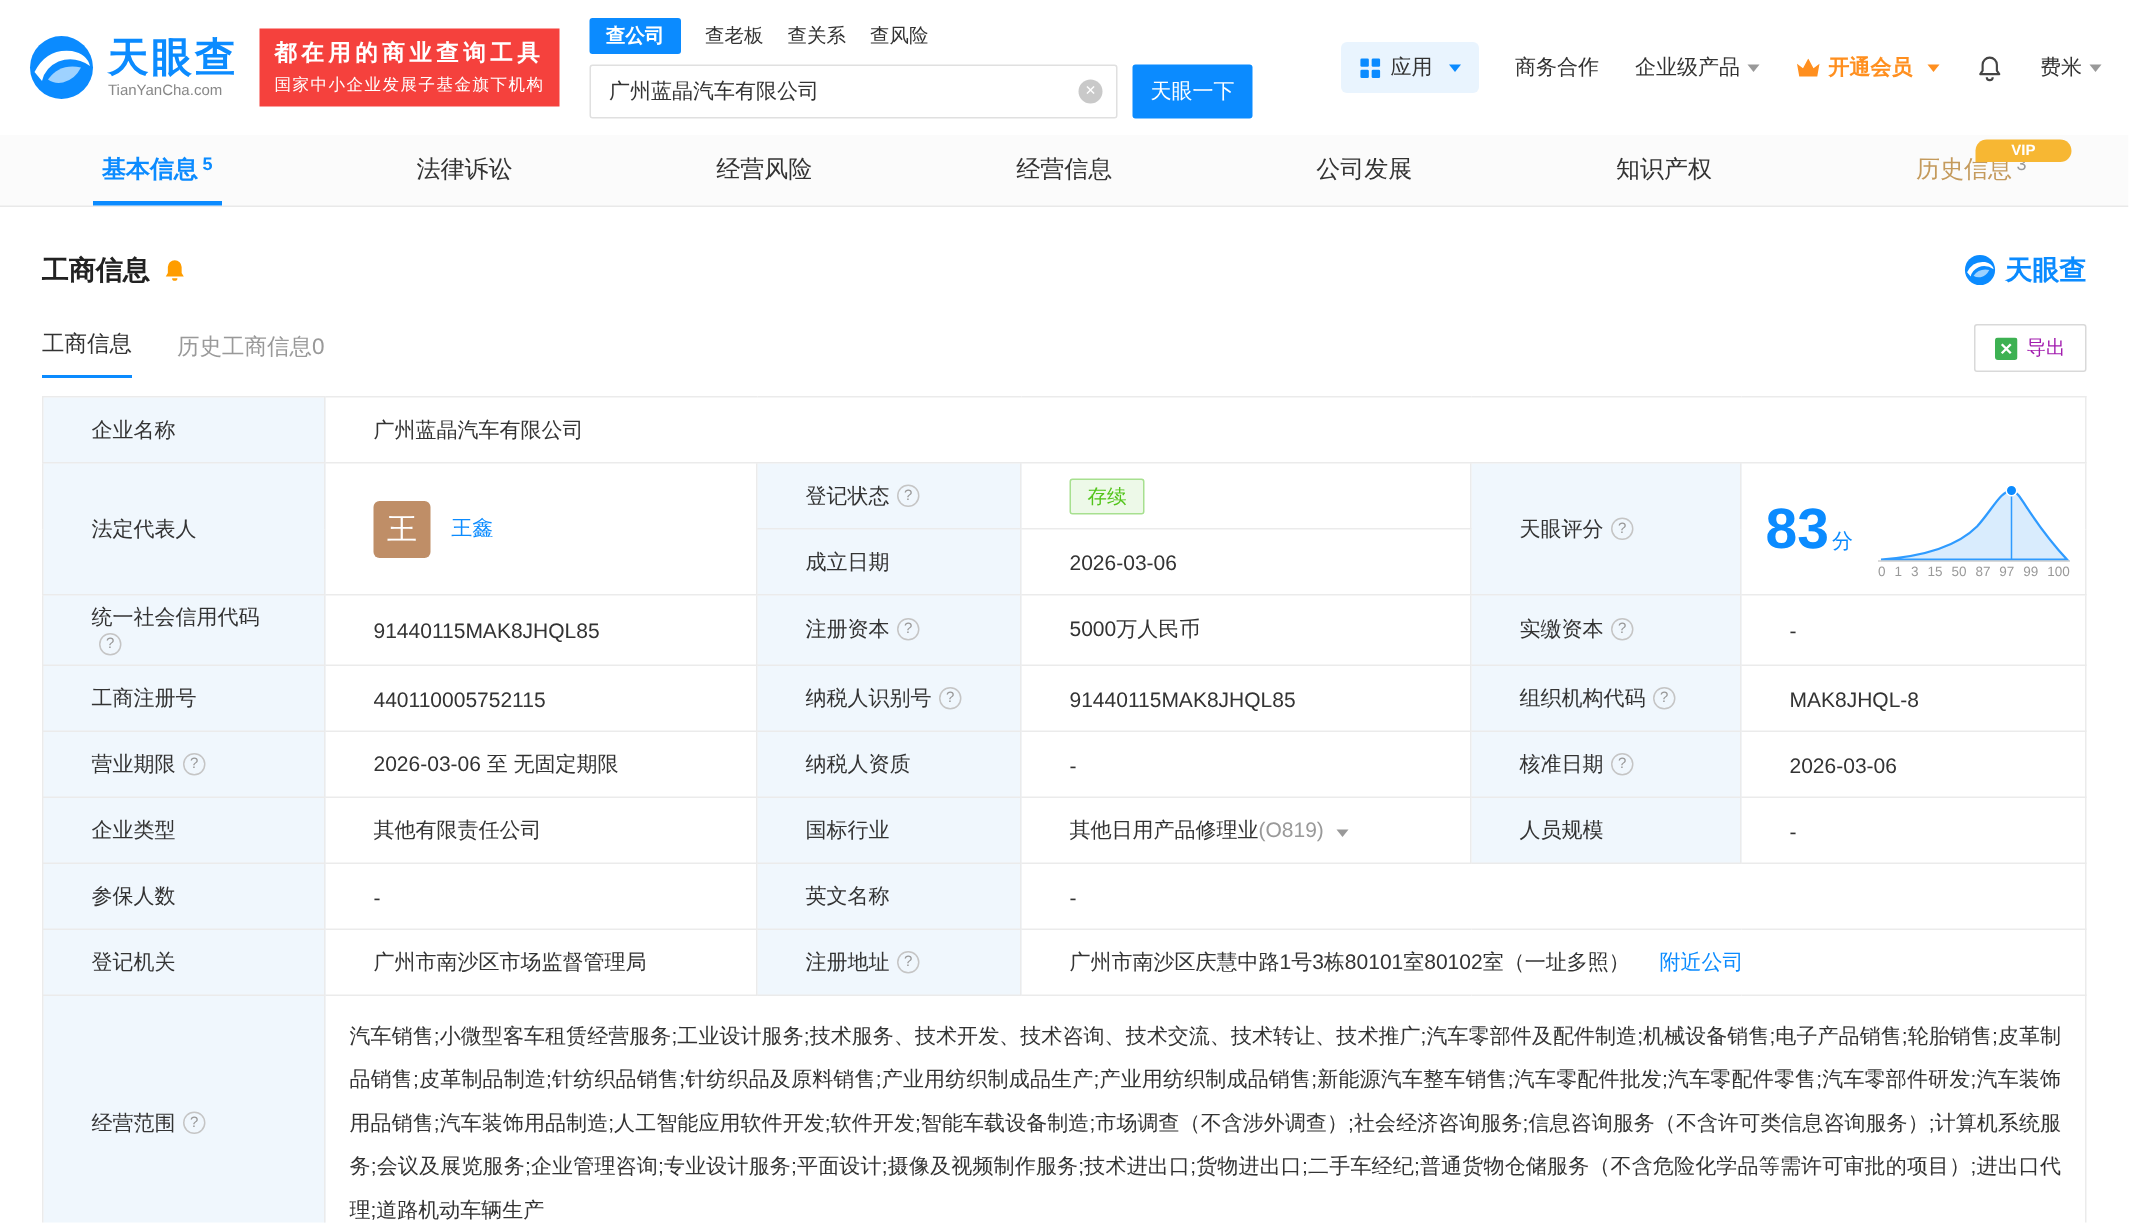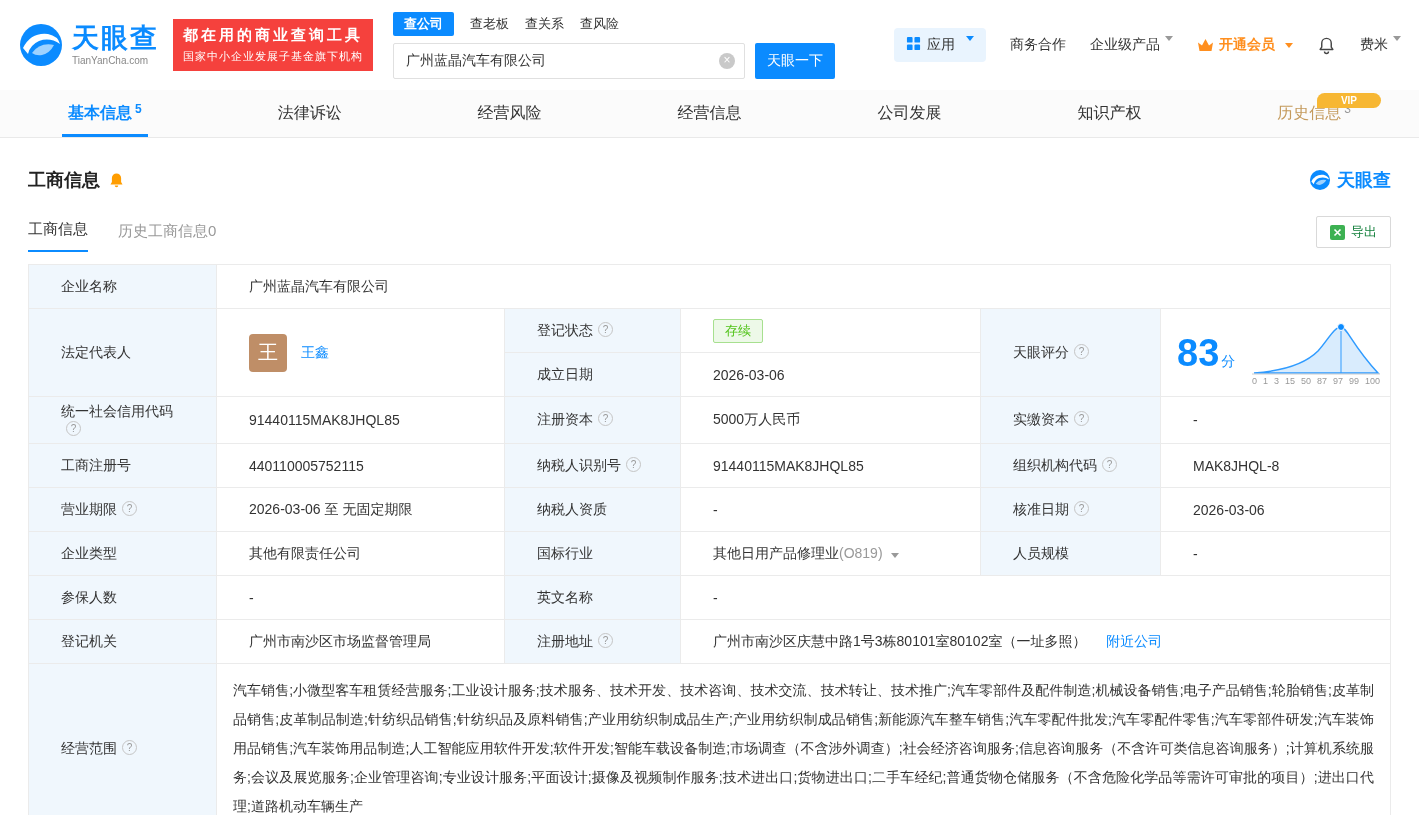--- a/index.html
+++ b/index.html
@@ -23,22 +23,22 @@
   .search-box{position:relative;width:352px}
   .search-box input{width:100%;height:36px;border:1px solid #e0e0e0;border-radius:2px;
     padding:0 32px 0 12px;font-size:14px;color:#333;outline:none;font-family:inherit}
   .clear-btn{position:absolute;right:10px;top:10px;width:16px;height:16px;background:#c9c9c9;color:#fff;
     border-radius:50%;font-size:12px;line-height:15px;text-align:center;cursor:pointer}
   .clear-btn::before{content:"×"}
   .search-btn{margin-left:10px;width:80px;height:36px;background:#0b8bff;color:#fff;border:none;
     border-radius:2px;font-size:14px;cursor:pointer;font-family:Liberation Serif, serif}
   .spacer{flex:1}
   .top-right{display:flex;align-items:center;gap:24px;font-size:14px;color:#333;white-space:nowrap}
-  .apps-pill{display:flex;align-items:flex-start;gap:6px;background:#e9f4fe;padding:8px 12px;border-radius:4px;cursor:pointer}
-  .with-caret{display:inline-flex;cursor:pointer}
+  .apps-pill{display:flex;align-items:center;gap:6px;background:#e9f4fe;padding:8px 12px;border-radius:4px;cursor:pointer}
+  .with-caret{display:inline-flex;align-items:center;cursor:pointer}
   .vip-link{display:inline-flex;align-items:center;gap:5px;color:#ff8f1f;cursor:pointer;font-weight:bold}
   .caret{display:inline-block;width:0;height:0;border-left:4px solid transparent;border-right:4px solid transparent;
     border-top:5px solid #999;margin-left:5px}
   .caret.blue{border-top-color:#0b8bff}
   .caret.orange{border-top-color:#ff8f1f}
   .bell-wrap{display:inline-flex;cursor:pointer}
 
   
   .main-nav{height:48px;background:#fbfbfb;border-bottom:1px solid #e9e9e9;display:flex;
     justify-content:space-between;padding:0 62px;align-items:stretch}
@@ -53,21 +53,21 @@
   
   .main{padding:0 28px}
   .section-head{margin-top:30px;display:flex;align-items:center}
   .section-title{font-size:18px;font-weight:bold;color:#222}
   .bell-badge{margin-left:8px;display:inline-flex;cursor:pointer}
   .head-logo{margin-left:auto;display:flex;align-items:center;gap:6px;color:#0b8bff;font-size:18px;font-weight:bold}
   .sub-tabs{margin-top:24px;display:flex;align-items:flex-end;gap:30px}
   .sub-tab{font-size:15px;color:#999;padding-bottom:11px;cursor:pointer}
   .sub-tab.active{color:#333;border-bottom:2px solid #0b8bff}
   .export-btn{margin-left:auto;display:flex;align-items:center;gap:6px;border:1px solid #d9d9d9;border-radius:2px;
-    height:32px;padding:0 13px;font-size:13px;color:#15803d;background:#fff;cursor:pointer;margin-bottom:4px;font-family:inherit}
+    height:32px;padding:0 13px;font-size:13px;color:#a21caf;background:#fff;cursor:pointer;margin-bottom:4px;font-family:inherit}
 
   
   .info-table{width:100%;border-collapse:collapse;margin-top:12px;table-layout:fixed}
   .info-table td{border:1px solid #ebebeb;padding:6px 32px;font-size:14px;color:#333;height:44px;vertical-align:middle;word-break:break-all}
   .info-table td.lbl{background:#f0f7fd;color:#333}
   .muted{color:#999}
   .help{display:inline-block;width:15px;height:15px;border:1px solid #c5c5c5;border-radius:50%;font-size:10px;
     line-height:13px;text-align:center;color:#999;margin-left:5px;vertical-align:2px;cursor:pointer}
   .help::before{content:"?"}
   .badge-green{display:inline-block;background:#edf9e8;border:1px solid #a7e08f;color:#52c41a;font-size:13px;

